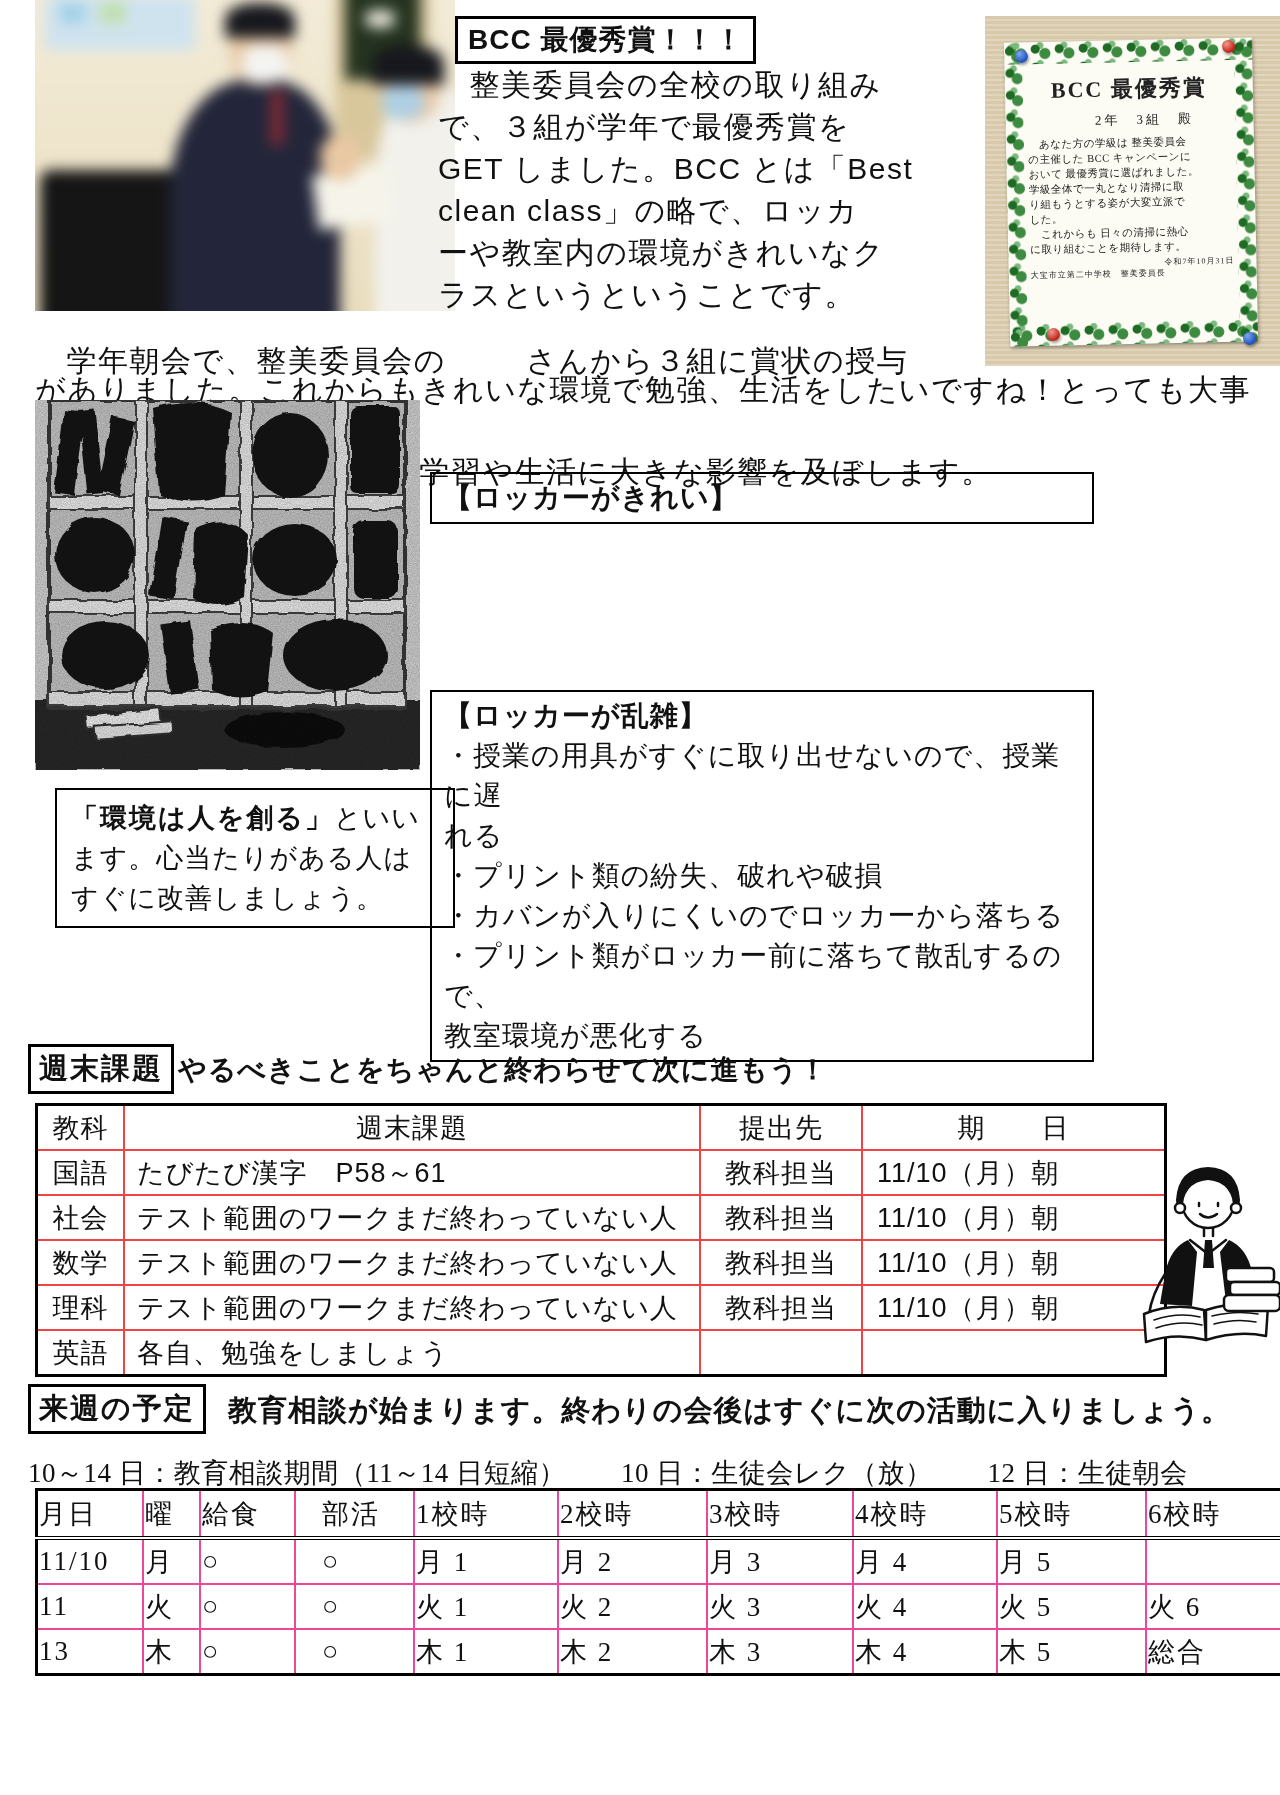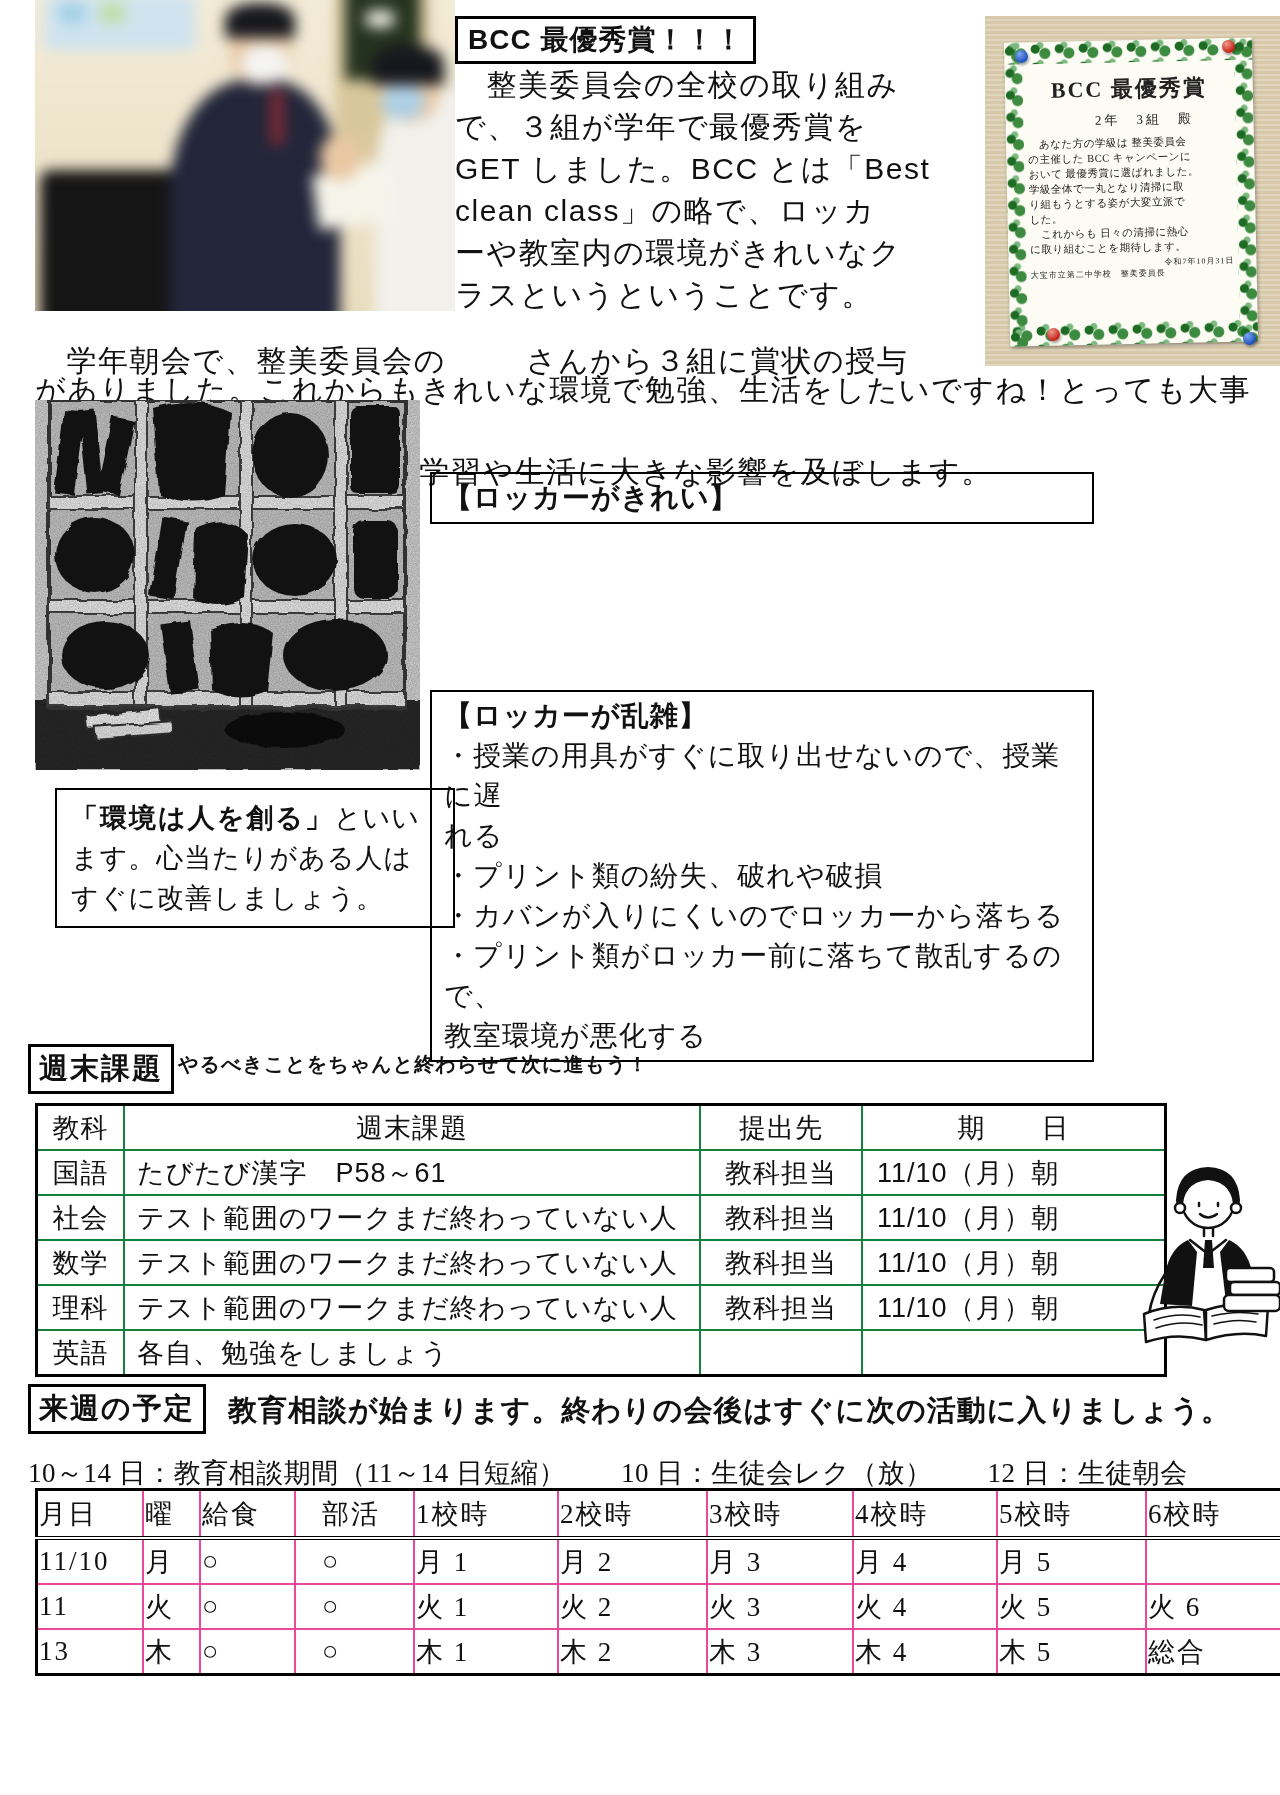--- a/index.html
+++ b/index.html
@@ -9,21 +9,21 @@
   .lines{white-space:pre-line;}
 
   
   .photo-frame{left:35px;top:0;width:420px;height:311px;overflow:hidden;background:#efe7d2;}
   .photo-blur{position:absolute;left:-15px;top:-15px;width:450px;height:341px;filter:blur(7px);}
   .pb{position:absolute;}
 
   
   .headline-box{left:455px;top:16px;border:3px solid #000;padding:2px 10px;
                 font-size:28px;font-weight:bold;letter-spacing:1px;}
-  .intro{left:455px;top:64px;width:520px;font-size:30px;line-height:42px;letter-spacing:1.5px;}
+  .intro{left:438px;top:64px;width:520px;font-size:30px;line-height:42px;letter-spacing:1.5px;}
 
   
   .cert-frame{left:985px;top:16px;width:295px;height:350px;background:#d8c9ab;
       background-image:repeating-linear-gradient(0deg,rgba(255,255,255,.22) 0 2px,transparent 2px 5px);}
   .cert-paper{position:absolute;left:22px;top:24px;width:248px;height:304px;background:#fcfbf4;
       transform:rotate(-1.2deg);box-shadow:1px 2px 4px rgba(0,0,0,.35);font-family:"Liberation Serif",serif;}
   .leaves{position:absolute;background-color:transparent;
       background-image:
         radial-gradient(circle at 30% 40%, #1e6b24 0 4px, transparent 5px),
         radial-gradient(circle at 70% 65%, #3d8b40 0 5px, transparent 6px),
@@ -57,29 +57,29 @@
   .messy-box{top:690px;}
 
   
   .quote-box{left:55px;top:788px;width:368px;border:2px solid #000;padding:8px 14px;
              font-size:27px;line-height:40px;letter-spacing:1px;}
   .quote-box b{letter-spacing:2px;}
 
   
   .sec-head{border:3px solid #000;padding:2px 8px;font-size:29px;font-weight:bold;letter-spacing:2px;}
   .hw-head{left:28px;top:1044px;}
-  .hw-slogan{left:178px;top:1051px;font-size:20px;font-weight:bold;letter-spacing:1px;}
+  .hw-slogan{left:178px;top:1051px;font-size:28px;font-weight:bold;letter-spacing:1px;}
   .nw-head{left:28px;top:1384px;}
   .nw-slogan{left:228px;top:1391px;font-size:29px;font-weight:bold;letter-spacing:1px;}
   .info-line{left:28px;top:1455px;font-family:"Liberation Serif",serif;font-size:27px;letter-spacing:.5px;}
 
   
   table{border-collapse:collapse;table-layout:fixed;}
   .hw-table{left:35px;top:1103px;width:1112px;font-size:27px;}
-  .hw-table th,.hw-table td{border:2px solid #15803d;height:41px;letter-spacing:1px;overflow:hidden;white-space:nowrap;}
+  .hw-table th,.hw-table td{border:2px solid #ef4444;height:41px;letter-spacing:1px;overflow:hidden;white-space:nowrap;}
   .hw-table{border:3px solid #000;}
   .hw-table th{font-weight:normal;text-align:center;}
   .hw-table td{text-align:center;}
   .hw-table td.c1{text-align:left;padding-left:12px;}
   .hw-table td.c3{text-align:left;padding-left:14px;}
   .hw-table .c0{width:83px;}.hw-table .c1{width:572px;}.hw-table .c2{width:158px;}.hw-table .c3{width:299px;}
 
   .sc-table{left:35px;top:1488px;width:1200px;font-family:"Liberation Serif",serif;font-size:27px;border:3px solid #000;}
   .sc-table th,.sc-table td{border:2px solid #ec4899;height:41px;text-align:left;font-weight:normal;letter-spacing:2px;overflow:hidden;white-space:nowrap;}
   .sc-table thead th{border-bottom:4px double #000;height:43px;}

